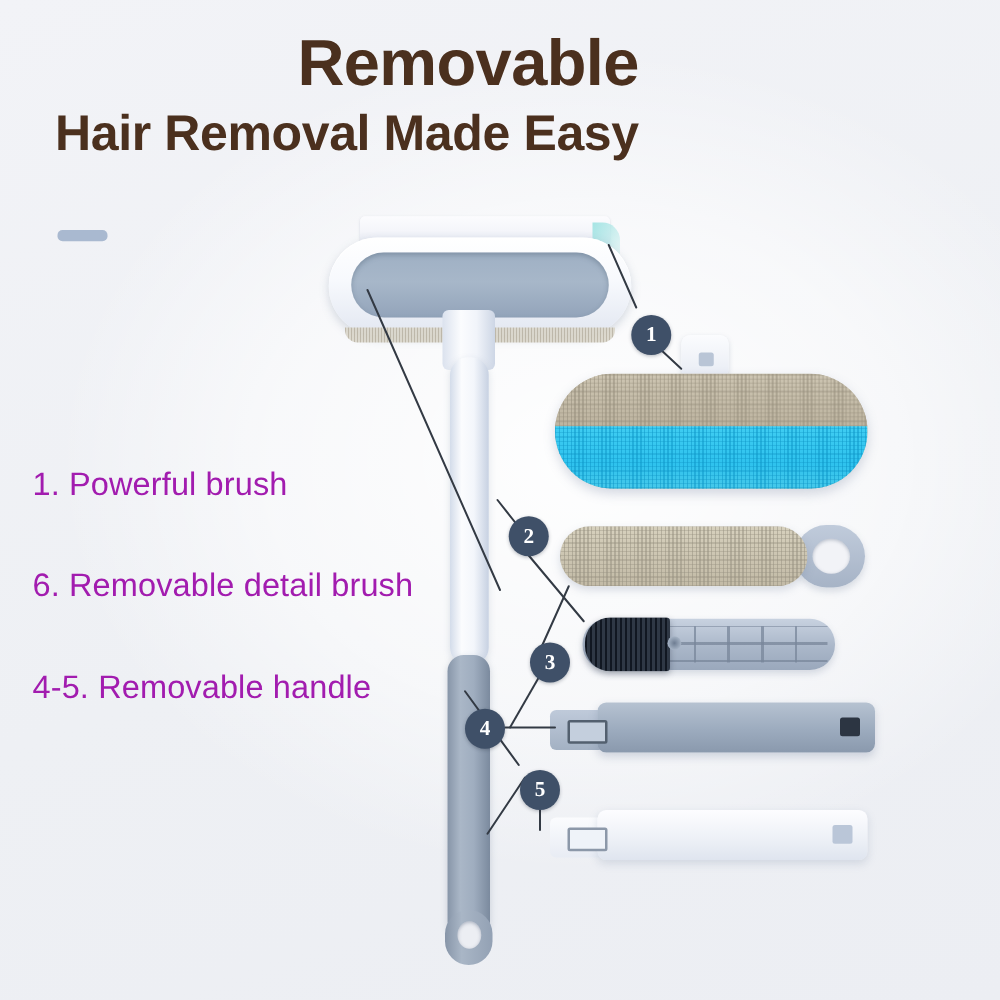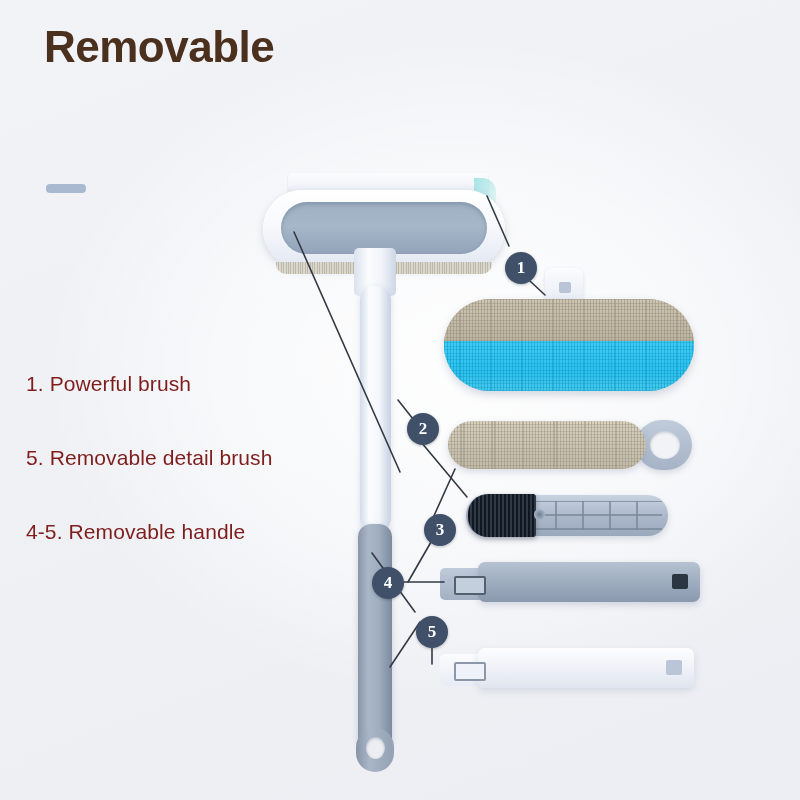--- a/index.html
+++ b/index.html
@@ -28,21 +28,21 @@
   }
 
   
   .title-block {
     position: absolute;
     left: 44px;
     top: 24px;
     z-index: 40;
   }
   .title-main {
-    font-size: 44px;
+    font-size: 52px;
     font-weight: 700;
     color: #4b301e;
     line-height: 1.06;
     letter-spacing: -0.5px;
     margin: 0;
     white-space: nowrap;
     text-align: right;
   }
   .title-sub {
     font-size: 40px;
@@ -79,22 +79,22 @@
 
   
   .feature-list {
     position: absolute;
     left: 26px;
     top: 372px;
     z-index: 40;
     width: 350px;
   }
   .feature-item {
-    font-size: 21px;
-    color: #7f1d1d;
+    font-size: 26px;
+    color: #a21caf;
     font-weight: 400;
     letter-spacing: 0.1px;
     white-space: nowrap;
     margin-bottom: 50px;
   }
   .feature-item:last-child { margin-bottom: 4px; }
 
   
   .leaders {
     position: absolute;
@@ -440,20 +440,21 @@
     background: #bac6d8;
   }
 </style>
 </head>
 <body>
 
 <div id="infographic">
 
   <div class="title-block">
     <div class="title-main">Removable</div>
+    <div class="title-sub">Hair Removal Made Easy</div>
   </div>
 
   <div class="accent-bar"></div>
 
   <div class="product-layer">
 
     <div class="main-blade"></div>
     <div class="main-blade-edge"></div>
     <div class="main-head"></div>
     <div class="main-head-fringe"></div>
@@ -515,17 +516,17 @@
   </svg>
 
   <div class="badge" style="left:505px; top:252px;">1</div>
   <div class="badge" style="left:407px; top:413px;">2</div>
   <div class="badge" style="left:424px; top:514px;">3</div>
   <div class="badge" style="left:372px; top:567px;">4</div>
   <div class="badge" style="left:416px; top:616px;">5</div>
 
   <div class="feature-list">
     <div class="feature-item">1. Powerful brush</div>
-    <div class="feature-item">5. Removable detail brush</div>
+    <div class="feature-item">6. Removable detail brush</div>
     <div class="feature-item">4-5. Removable handle</div>
   </div>
 
 </div>
 
 </body></html>

